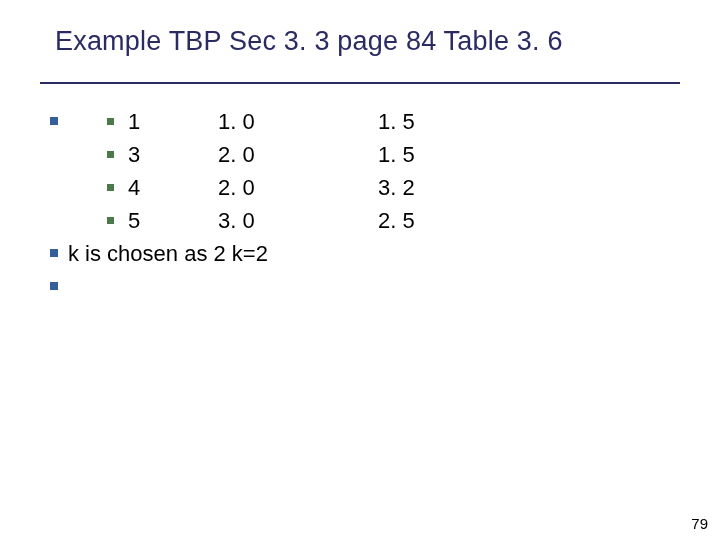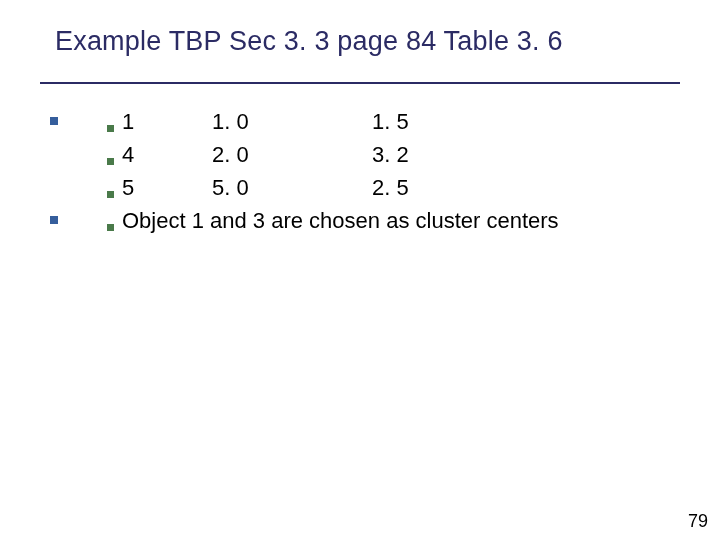--- a/index.html
+++ b/index.html
@@ -59,22 +59,23 @@
   .bullet-l1 .sq {
     width: 8px;
     height: 8px;
     background: #355e9c;
   }
   .l1-body {
     flex: 1;
   }
   .row-l2 {
     display: flex;
-    align-items: center;
+    align-items: flex-start;
     padding-left: 30px;
+    gap: 6px;
   }
   .bullet-l2 {
     flex: 0 0 24px;
     display: flex;
     justify-content: center;
     padding-top: 13px;
   }
   .bullet-l2 .sq {
     width: 7px;
     height: 7px;
@@ -89,21 +90,21 @@
   .col-inst { display:inline-block; width: 120px; }
   .col-x    { display:inline-block; width: 160px; }
   .col-y    { display:inline-block; }
   .data-i   { display:inline-block; width: 90px; }
   .data-x   { display:inline-block; width: 160px; }
   .data-y   { display:inline-block; }
   .pagenum {
     position: absolute;
     right: 12px;
     bottom: 8px;
-    font-size: 18px;
+    font-size: 15px;
     color: #000;
   }
 </style>
 </head>
 <body>
 
 <div class="slide">
 
   <div class="title">Example TBP Sec 3. 3 page 84 Table 3. 6</div>
   <div class="rule"></div>
@@ -119,42 +120,48 @@
         <div class="row-l2">
           <div class="bullet-l2">
               <div class="sq"></div>
             </div>
           <div class="l2-body"><span class="data-i">1</span><span class="data-x">1. 0</span><span class="data-y">1. 5</span></div>
         </div>
         <div class="row-l2">
           <div class="bullet-l2">
               <div class="sq"></div>
             </div>
+          <div class="l2-body"><span class="data-i">3</span><span class="data-x">2. 0</span><span class="data-y">1. 5</span></div>
+        </div>
+        <div class="row-l2">
+          <div class="bullet-l2">
+              <div class="sq"></div>
+            </div>
           <div class="l2-body"><span class="data-i">4</span><span class="data-x">2. 0</span><span class="data-y">3. 2</span></div>
         </div>
         <div class="row-l2">
           <div class="bullet-l2">
               <div class="sq"></div>
             </div>
-          <div class="l2-body"><span class="data-i">5</span><span class="data-x">5. 0</span><span class="data-y">2. 5</span></div>
+          <div class="l2-body"><span class="data-i">5</span><span class="data-x">3. 0</span><span class="data-y">2. 5</span></div>
         </div>
       </div>
     </div>
 
+    <div class="row-l1">
+      <div class="bullet-l1">
+          <div class="sq"></div>
+        </div>
+      <div class="l1-body">k is chosen as 2 k=2</div>
+    </div>
 
     <div class="row-l1">
       <div class="bullet-l1">
           <div class="sq"></div>
         </div>
       <div class="l1-body">
-        <div class="row-l2">
-          <div class="bullet-l2">
-              <div class="sq"></div>
-            </div>
-          <div class="l2-body">Object 1 and 3 are chosen as cluster centers</div>
-        </div>
       </div>
     </div>
 
   </div>
 
   <div class="pagenum">79</div>
 </div>
 
 </body></html>

